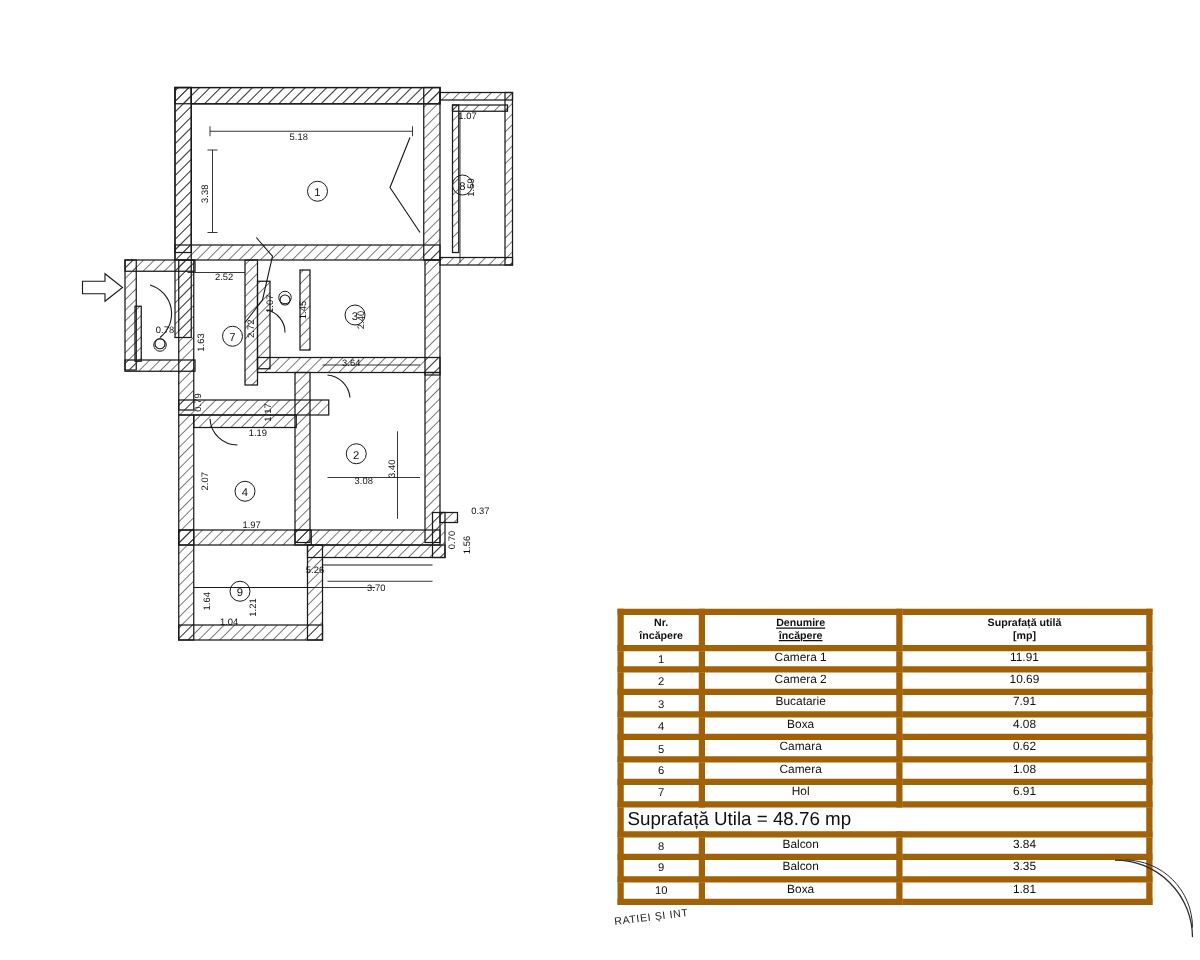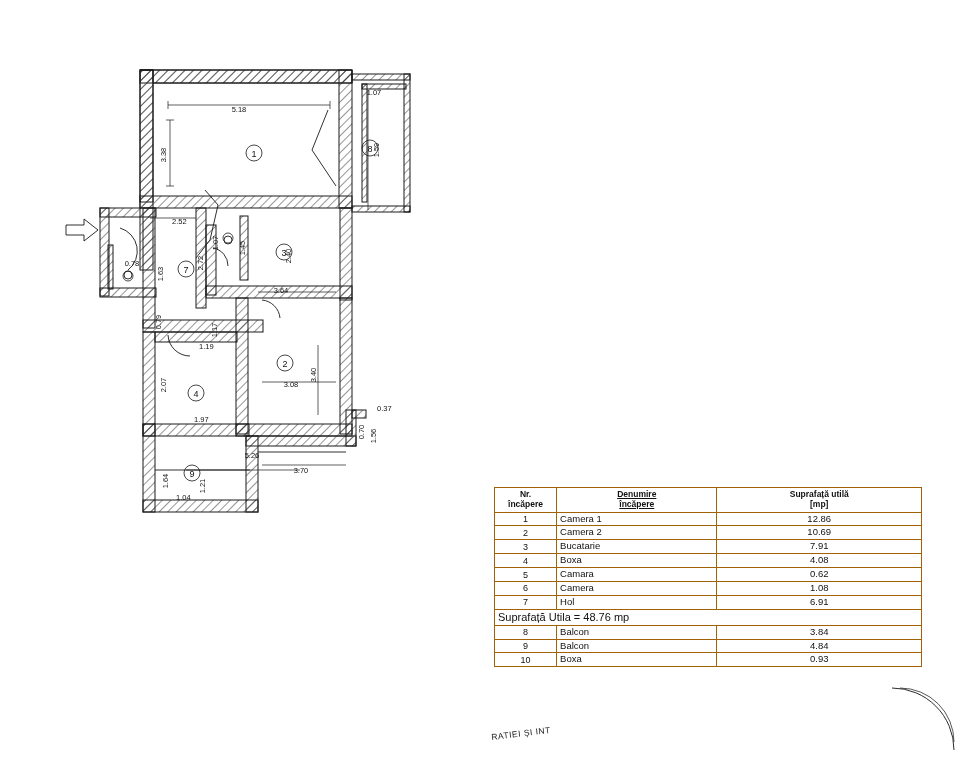--- a/index.html
+++ b/index.html
@@ -29,40 +29,40 @@
     position: absolute;
     left: 494px;
     top: 487px;
     width: 428px;
     border-collapse: collapse;
     font-size: 9.5px;
     color: #111;
     background: transparent;
   }
   .room-table td, .room-table th {
-    border: 1px solid #a16207;
+    border: 5px solid #a16207;
     padding: 1px 3px;
     line-height: 1.15;
   }
   .room-table th {
     font-weight: bold;
     font-size: 8.5px;
     text-align: center;
     padding: 2px 2px;
   }
   .col-nr   { width: 58px;  text-align: center; }
   .col-name { width: 160px; text-align: center; text-decoration: underline; }
   .col-area { width: 206px; text-align: center; }
   .row-num  { text-align: center; font-size: 9px; }
-  .row-name { text-align: left; font-size: 9.5px; }
+  .row-name { text-align: center; font-size: 9.5px; }
   .row-area { text-align: center; font-size: 9.5px; }
   .summary-cell {
     text-align: left;
     padding-left: 30px;
-    font-size: 11px;
+    font-size: 15px;
     font-weight: normal;
     margin-top: 12px;
   }
   .th-two-line { line-height: 1.05; }
   
   .stamp {
     position: absolute;
     right: 4px;
     bottom: 18px;
     width: 90px;
@@ -245,21 +245,21 @@
       <th class="col-area th-two-line">
         <span>Suprafață utilă</span><br>
         <span>[mp]</span>
       </th>
     </tr>
   </thead>
   <tbody>
     <tr>
       <td class="row-num">1</td>
       <td class="row-name">Camera 1</td>
-      <td class="row-area">12.86</td>
+      <td class="row-area">11.91</td>
     </tr>
     <tr>
       <td class="row-num">2</td>
       <td class="row-name">Camera 2</td>
       <td class="row-area">10.69</td>
     </tr>
     <tr>
       <td class="row-num">3</td>
       <td class="row-name">Bucatarie</td>
       <td class="row-area">7.91</td>
@@ -288,26 +288,26 @@
       <td class="summary-cell" colspan="3">Suprafață Utila = 48.76 mp</td>
     </tr>
     <tr>
       <td class="row-num">8</td>
       <td class="row-name">Balcon</td>
       <td class="row-area">3.84</td>
     </tr>
     <tr>
       <td class="row-num">9</td>
       <td class="row-name">Balcon</td>
-      <td class="row-area">4.84</td>
+      <td class="row-area">3.35</td>
     </tr>
     <tr>
       <td class="row-num">10</td>
       <td class="row-name">Boxa</td>
-      <td class="row-area">0.93</td>
+      <td class="row-area">1.81</td>
     </tr>
   </tbody>
 </table>
 
 <div class="stamp">
   <svg width="90" height="70" viewBox="0 0 90 70">
     <path d="M88,70 A62,62 0 0 0 26,8" fill="none" stroke="#2b2b2b" stroke-width="1"></path>
     <path d="M88,62 A54,54 0 0 0 34,8" fill="none" stroke="#2b2b2b" stroke-width="0.8"></path>
   </svg>
 </div>

